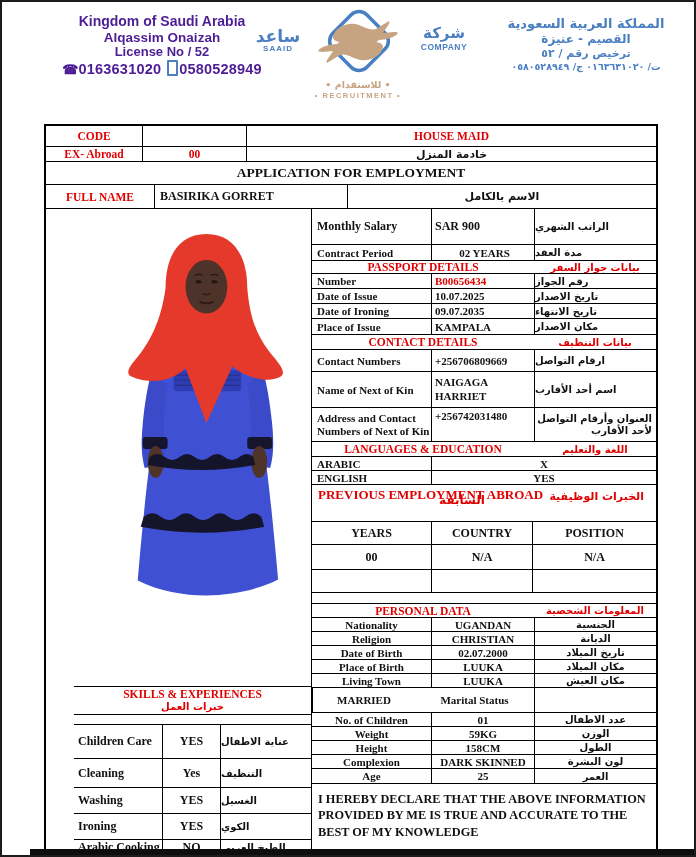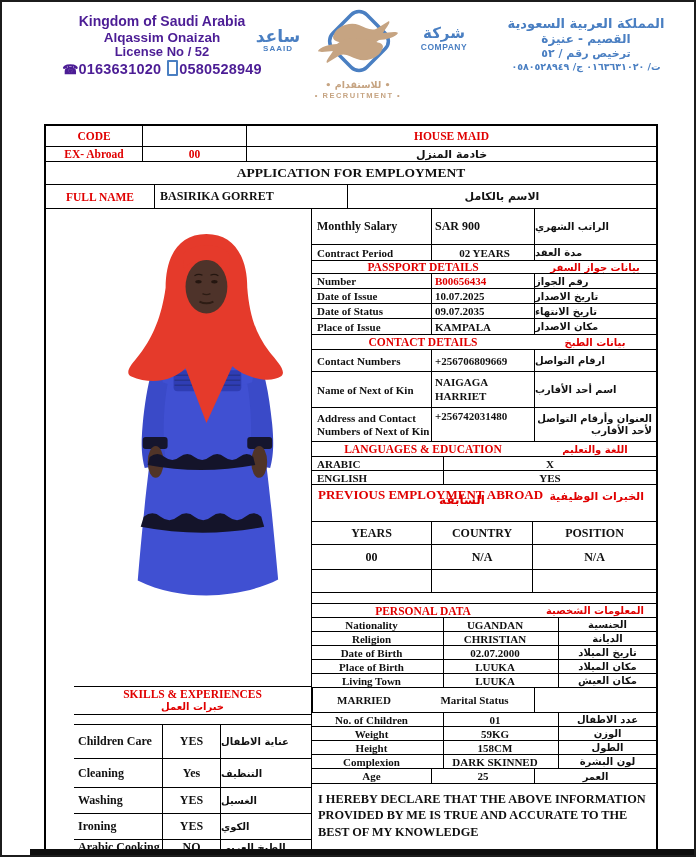--- a/index.html
+++ b/index.html
@@ -57,21 +57,21 @@
   .skl-hdr .a{font-size:10px;color:#e00000;font-family:"DejaVu Sans",sans-serif;}
   .skl-gap{height:11px;border-bottom:1px solid #000;box-sizing:border-box;}
   .skl-row{display:flex;border-bottom:1px solid #000;box-sizing:border-box;font-weight:bold;flex-shrink:0;}
   .s1{width:88px;padding-left:4px;font-size:12px;} .s2{width:58px;font-size:12px;} .s3{flex:1;}
   .sh34{height:34px;} .sh29{height:29px;} .sh26{height:26px;}
   .shlast{flex:1;border-bottom:none;}
 
   .p1{width:119px;padding-left:5px;} .p2{width:103px;padding-left:3px;} .p3{flex:1;}
   .pc{justify-content:center;text-align:center;padding-left:0;}
   .h36{height:36px;} .h16{height:16px;} .h13{height:13px;justify-content:flex-end;} .h15{height:15px;} .h22{height:22px;}
-  .h34{height:34px;} .h14{height:14px;gap:12px;} .h37{height:37px;} .h23{height:23px;} .h25{height:25px;}
+  .h34{height:34px;} .h14{height:14px;} .h37{height:37px;} .h23{height:23px;} .h25{height:25px;}
   .h10{height:10px;border-bottom:none;}
   .sec-hdr{color:#e00000;font-size:11.5px;}
   .sh-en{width:222px;text-align:center;justify-content:center;}
   .sh-ar{flex:1;text-align:center;justify-content:center;}
   .prev{position:relative;border-bottom:1px solid #000;box-sizing:border-box;flex-shrink:0;}
   .prev-en{position:absolute;left:6px;top:2px;font-size:13px;color:#e00000;font-weight:bold;}
   .prev-sub{position:absolute;left:0;top:8px;width:300px;text-align:center;color:#e00000;font-size:12px;font-family:"DejaVu Sans",sans-serif;}
   .prev-ar{position:absolute;right:12px;top:5px;color:#e00000;font-size:11px;font-family:"DejaVu Sans",sans-serif;}
   .y1{width:119px;} .y2{width:101px;} .y3{flex:1;}
   .yh{font-size:12px;}
@@ -243,33 +243,33 @@
           <div class="c p1">Number</div>
           <div class="c p2 bl red">B00656434</div>
           <div class="c p3 bl arab rt">رقم الجواز</div>
         </div>
         <div class="row h15">
           <div class="c p1">Date of Issue</div>
           <div class="c p2 bl">10.07.2025</div>
           <div class="c p3 bl arab rt">تاريخ الاصدار</div>
         </div>
         <div class="row h15">
-          <div class="c p1">Date of Status</div>
+          <div class="c p1">Date of Ironing</div>
           <div class="c p2 bl">09.07.2035</div>
           <div class="c p3 bl arab rt">تاريخ الانتهاء</div>
         </div>
         <div class="row h16">
           <div class="c p1">Place of Issue</div>
           <div class="c p2 bl">KAMPALA</div>
           <div class="c p3 bl arab rt">مكان الاصدار</div>
         </div>
 
         <div class="row h15 sec-hdr">
           <div class="c sh-en">CONTACT DETAILS</div>
-          <div class="c sh-ar arab">بيانات الطبخ</div>
+          <div class="c sh-ar arab">بيانات التنظيف</div>
         </div>
 
         <div class="row h22">
           <div class="c p1">Contact Numbers</div>
           <div class="c p2 bl">+256706809669</div>
           <div class="c p3 bl arab rt">ارقام التواصل</div>
         </div>
         <div class="row h36">
           <div class="c p1">Name of Next of Kin</div>
           <div class="c p2 bl" style="white-space:normal;line-height:1.2;">NAIGAGA HARRIET</div>

